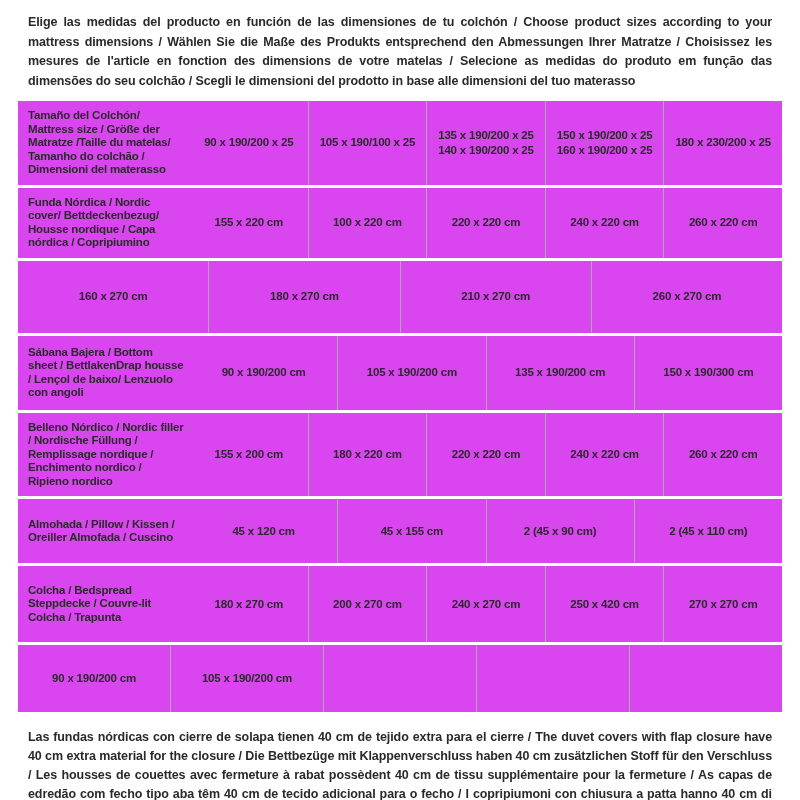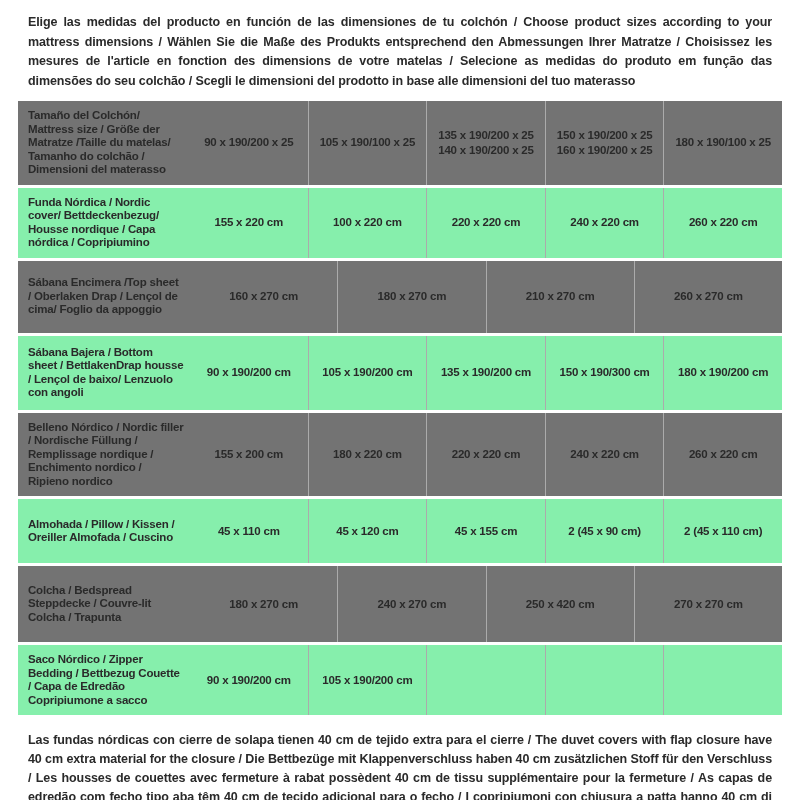--- a/index.html
+++ b/index.html
@@ -11,22 +11,22 @@
   }
   .intro{
     margin:13px 28px 10px 28px;
     font-size:12.5px;line-height:19.5px;
     text-align:justify;letter-spacing:-0.1px;
   }
   .size-table{margin:0 18px;}
   .row{
     display:flex;align-items:stretch;margin-bottom:3px;
   }
-  .row.gray{background:#737373;}
-  .row.white{background:#86efac;}
+  .row.gray{background:#d946ef;}
+  .row.white{background:#d946ef;}
   .row:nth-child(1){min-height:78px}
   .row:nth-child(2){min-height:70px}
   .row:nth-child(3){min-height:72px}
   .row:nth-child(4){min-height:74px}
   .row:nth-child(5){min-height:82px}
   .row:nth-child(6){min-height:64px}
   .row:nth-child(7){min-height:76px}
   .row:nth-child(8){min-height:67px}
   .cell-label{
     width:172px;box-sizing:border-box;
@@ -70,21 +70,21 @@
       </div>
     <div class="cell">
         <div>135 x 190/200 x 25</div>
         <div>140 x 190/200 x 25</div>
       </div>
     <div class="cell">
         <div>150 x 190/200 x 25</div>
         <div>160 x 190/200 x 25</div>
       </div>
     <div class="cell">
-        <div>180 x 190/100 x 25</div>
+        <div>180 x 230/200 x 25</div>
         <div></div>
       </div>
   </div>
 
   <div class="row white">
     <div class="cell-label">
         <span>Funda Nórdica /  Nordic cover/ Bettdeckenbezug/ Housse nordique  / Capa nórdica / Copripiumino</span>
       </div>
     <div class="cell">
         <div>155 x 220 cm</div>
@@ -97,23 +97,20 @@
       </div>
     <div class="cell">
         <div>240 x 220 cm</div>
       </div>
     <div class="cell">
         <div>260 x 220 cm</div>
       </div>
   </div>
 
   <div class="row gray">
-    <div class="cell-label">
-        <span>Sábana Encimera /Top sheet / Oberlaken Drap / Lençol de cima/ Foglio da appoggio</span>
-      </div>
     <div class="cell">
         <div>160 x 270 cm</div>
       </div>
     <div class="cell">
         <div>180 x 270 cm</div>
       </div>
     <div class="cell">
         <div>210 x 270 cm</div>
       </div>
     <div class="cell">
@@ -130,23 +127,20 @@
       </div>
     <div class="cell">
         <div>105 x 190/200 cm</div>
       </div>
     <div class="cell">
         <div>135 x 190/200 cm</div>
       </div>
     <div class="cell">
         <div>150 x 190/300 cm</div>
       </div>
-    <div class="cell">
-        <div>180 x 190/200 cm</div>
-      </div>
   </div>
 
   <div class="row gray">
     <div class="cell-label">
         <span>Belleno Nórdico / Nordic filler / Nordische Füllung / Remplissage nordique / Enchimento nordico / Ripieno nordico</span>
       </div>
     <div class="cell">
         <div>155 x 200 cm</div>
       </div>
     <div class="cell">
@@ -161,23 +155,20 @@
     <div class="cell">
         <div>260 x 220 cm</div>
       </div>
   </div>
 
   <div class="row white">
     <div class="cell-label">
         <span>Almohada  / Pillow / Kissen / Oreiller Almofada / Cuscino</span>
       </div>
     <div class="cell">
-        <div>45 x 110 cm</div>
-      </div>
-    <div class="cell">
         <div>45 x 120 cm</div>
       </div>
     <div class="cell">
         <div>45 x 155 cm</div>
       </div>
     <div class="cell">
         <div>2 (45 x 90 cm)</div>
       </div>
     <div class="cell">
         <div>2 (45 x 110 cm)</div>
@@ -185,34 +176,34 @@
   </div>
 
   <div class="row gray">
     <div class="cell-label">
         <span>Colcha / Bedspread Steppdecke / Couvre-lit Colcha / Trapunta</span>
       </div>
     <div class="cell">
         <div>180 x 270 cm</div>
       </div>
     <div class="cell">
+        <div>200 x 270 cm</div>
+      </div>
+    <div class="cell">
         <div>240 x 270 cm</div>
       </div>
     <div class="cell">
         <div>250 x 420 cm</div>
       </div>
     <div class="cell">
         <div>270 x 270 cm</div>
       </div>
   </div>
 
   <div class="row white">
-    <div class="cell-label">
-        <span>Saco Nórdico / Zipper Bedding / Bettbezug Couette  / Capa de Edredão Copripiumone a sacco</span>
-      </div>
     <div class="cell">
         <div>90 x 190/200 cm</div>
       </div>
     <div class="cell">
         <div>105 x 190/200 cm</div>
       </div>
     <div class="cell">
         <div></div>
       </div>
     <div class="cell">

